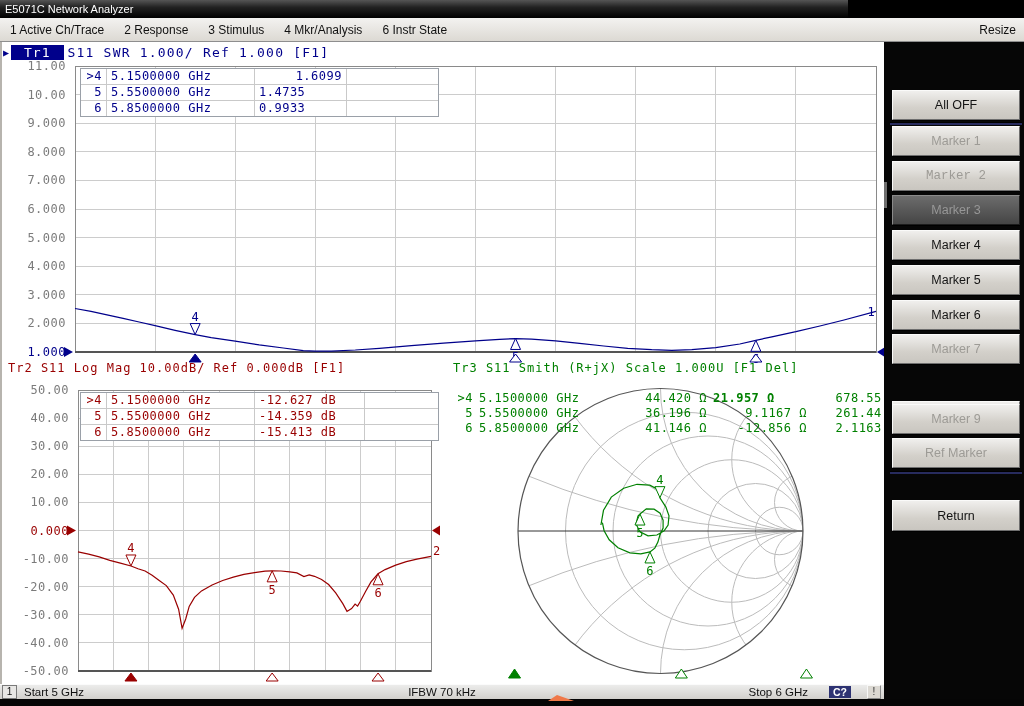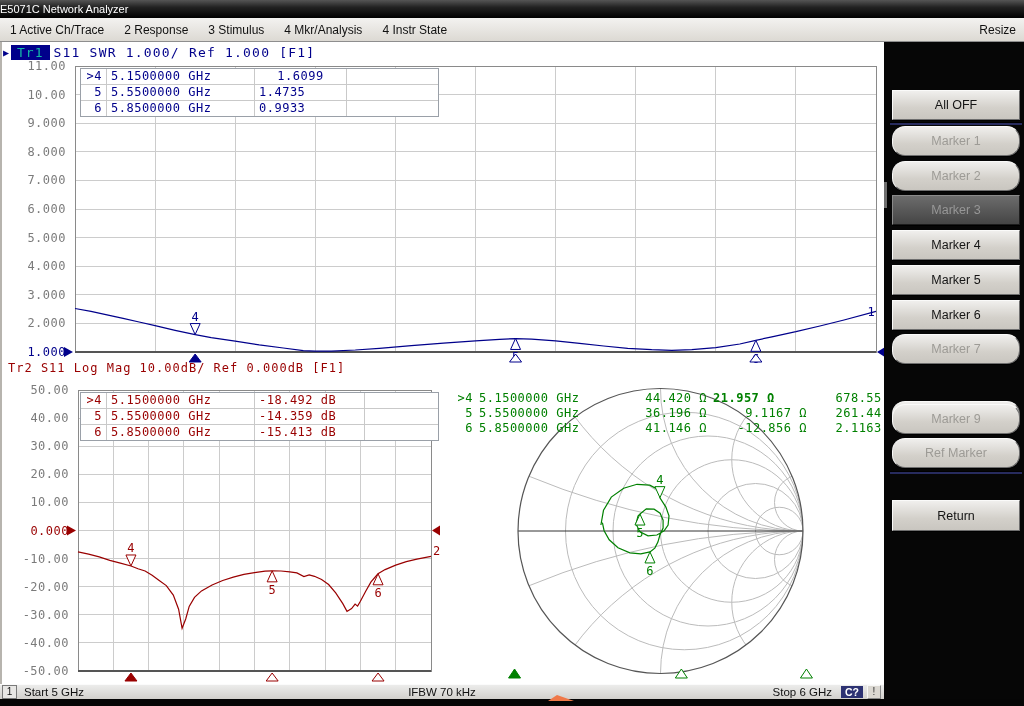--- a/index.html
+++ b/index.html
@@ -1,66 +1,66 @@
 <!DOCTYPE html>
 <html><head>
 <meta charset="utf-8">
 <style>
   html,body{margin:0;padding:0;}
   body{width:1024px;height:706px;position:relative;background:#000;overflow:hidden;
        font-family:"Liberation Sans",sans-serif;-webkit-font-smoothing:antialiased;}
-  .titlebar{position:absolute;left:0;top:0;width:1024px;height:18px;
+  .titlebar{position:absolute;left:0;top:0;width:848px;height:18px;
             background:linear-gradient(180deg,#555 0%,#222 40%,#000 100%);
-            color:#fff;font-size:11px;line-height:18px;box-sizing:border-box;}
+            color:#fff;font-size:11px;line-height:18px;padding-left:5px;box-sizing:border-box;}
   .menubar{position:absolute;left:0;top:18px;width:1024px;height:24px;
            background:linear-gradient(#f3f2f0,#dcd9d3);border-bottom:1px solid #8e8e8e;
            box-sizing:border-box;display:flex;align-items:center;font-size:12px;color:#111;}
   .menu-item{padding:0 10px;height:100%;display:flex;align-items:center;cursor:default;}
   .menu-resize{margin-left:auto;padding:4px 8px;}
   .display{position:absolute;left:2px;top:42px;width:882px;height:642px;background:#fff;}
   .edge-left{position:absolute;left:0;top:42px;width:2px;height:657px;background:#b7b4ae;}
   svg text{font-family:"DejaVu Sans Mono",monospace;}
   .trline{position:absolute;left:1px;top:2px;height:16px;display:flex;align-items:center;
           font-family:"DejaVu Sans Mono",monospace;font-size:13px;letter-spacing:1.2px;color:#00008b;}
   .tr-arrow{color:#00008b;font-size:10px;margin-right:2px;letter-spacing:0;}
-  .tr-tag{background:#00008b;color:#14b8a6;padding:0 6px;margin-right:4px;letter-spacing:1px;}
+  .tr-tag{background:#00008b;color:#ffffff;padding:0 13px;margin-right:4px;letter-spacing:1px;}
   .trheader{position:absolute;font-family:"DejaVu Sans Mono",monospace;font-size:12px;
             letter-spacing:1px;white-space:pre;}
   .mtable{position:absolute;background:#fff;border:1px solid #9aa0a8;
           font-family:"DejaVu Sans Mono",monospace;font-size:12px;letter-spacing:.5px;}
   .mrow{display:flex;height:15px;line-height:15px;}
   .mrow + .mrow{border-top:1px solid #c9c9c9;}
   .mc{box-sizing:border-box;padding:0 4px;border-right:1px solid #c9c9c9;white-space:pre;}
   .mc:last-child{border-right:none;flex:1;}
   .t3rows{position:absolute;font-family:"DejaVu Sans Mono",monospace;font-size:12px;
           letter-spacing:.5px;color:#008000;}
   .t3row{display:flex;height:15px;line-height:15px;}
   .t3c{box-sizing:border-box;padding:0 3px;white-space:pre;}
   .sidebar{position:absolute;left:884px;top:42px;width:140px;height:664px;background:#060606;}
   .sgrip{position:absolute;left:0;top:140px;width:3px;height:26px;background:#6f6f6f;}
   .sbtn{position:absolute;left:8px;width:128px;height:30px;display:flex;align-items:center;
         justify-content:center;font-size:12.5px;color:#151515;box-sizing:border-box;
         background:linear-gradient(#f0efed,#d3d0ca 60%,#c9c6c0);
         border:1px solid #6e6e6e;border-top-color:#fafaf9;border-left-color:#fafaf9;
         box-shadow:0 1px 0 #000;cursor:default;text-align:center;}
-  .sbtn.disabled{color:#9d9b96;border-radius:13px;}
+  .sbtn.disabled{color:#9d9b96;}
   .sbtn.active{background:linear-gradient(#6c6c6c,#454545);color:#979797;
                border-color:#8a8a8a #1c1c1c #1c1c1c #8a8a8a;}
   .sbtn.menu-title{height:40px;color:#fff;line-height:1.45;
         background:linear-gradient(#454b87,#2c3166 55%,#252a57);
         border-color:#8287b8 #14163a #14163a #8287b8;}
   .ssep{position:absolute;left:6px;width:132px;height:2px;background:#272b5e;border-top:1px solid #000;}
   .statusbar{position:absolute;left:0;top:684px;width:884px;height:15px;
              background:linear-gradient(#ececeb,#d2d0cc);border-top:1px solid #fbfbfb;
              box-sizing:border-box;display:flex;align-items:center;font-size:11.5px;color:#111;}
   .ch-box{width:13px;height:12px;border:1px solid #7a7a7a;margin-left:2px;text-align:center;
           font-size:10px;line-height:12px;background:#e8e7e5;}
   .st-start{margin-left:7px;}
   .st-center{position:absolute;left:50%;transform:translateX(-50%);}
-  .st-right{position:absolute;right:3px;display:flex;align-items:center;}
+  .st-right{position:absolute;right:3px;display:flex;align-items:center;gap:12px;}
   .cal-badge{background:#2d3272;color:#fff;font-weight:bold;font-size:10.5px;
              padding:0 4px;margin-left:9px;height:12px;line-height:12px;}
   .alert-box{width:12px;height:12px;margin-left:4px;background:#dbd8d2;border:1px solid #8a8a8a;
              border-top-color:#f7f7f6;border-left-color:#f7f7f6;text-align:center;
              font-size:10px;line-height:12px;color:#333;}
   .bottomstrip{position:absolute;left:0;top:699px;width:1024px;height:7px;background:#050505;}
   .pointer{position:absolute;left:548px;top:695px;width:0;height:0;
            border-left:9px solid transparent;border-right:17px solid transparent;
            border-bottom:6px solid #f07848;}
 </style>
@@ -70,21 +70,21 @@
 <div class="titlebar">
   <span>E5071C Network Analyzer</span>
 </div>
 
 <div class="menubar">
   <span id="menu-items" style="display:flex;height:100%;">
       <span class="menu-item">1 Active Ch/Trace</span>
       <span class="menu-item">2 Response</span>
       <span class="menu-item">3 Stimulus</span>
       <span class="menu-item">4 Mkr/Analysis</span>
-      <span class="menu-item">4 Instr State</span>
+      <span class="menu-item">6 Instr State</span>
     </span>
   <span class="menu-item menu-resize">Resize</span>
 </div>
 
 <div class="edge-left"></div>
 
 <div class="display">
   <svg id="charts" width="882" height="642" viewBox="2 42 882 642" style="position:absolute;left:0;top:0;">
       <g>
         <line x1="155.1" y1="66" x2="155.1" y2="352" stroke="#cccccc" stroke-width="1" shape-rendering="crispEdges"></line>
@@ -219,44 +219,45 @@
   <div class="trline">
     <span class="tr-arrow">▶</span>
     <span class="tr-tag">Tr1</span>
     <span>S11 SWR 1.000/ Ref 1.000 [F1]</span>
   </div>
 
   <div id="tr1-table" class="mtable" style="left:78px;top:26px;width:357px;color:#00008b;">
       <div class="mrow">
         <span class="mc" style="width: 26px; text-align: right;">&gt;4</span>
         <span class="mc" style="width: 148px; text-align: left;">5.1500000 GHz</span>
-        <span class="mc" style="width: 92px; text-align: center;">1.6099</span>
+        <span class="mc" style="width: 92px; text-align: right;">1.6099</span>
         <span class="mc" style="text-align: left;"></span>
       </div>
       <div class="mrow">
         <span class="mc" style="width: 26px; text-align: right;">5</span>
         <span class="mc" style="width: 148px; text-align: left;">5.5500000 GHz</span>
         <span class="mc" style="width: 92px; text-align: left;">1.4735</span>
         <span class="mc" style="text-align: left;"></span>
       </div>
       <div class="mrow">
         <span class="mc" style="width: 26px; text-align: right;">6</span>
         <span class="mc" style="width: 148px; text-align: left;">5.8500000 GHz</span>
         <span class="mc" style="width: 92px; text-align: left;">0.9933</span>
         <span class="mc" style="text-align: left;"></span>
       </div>
     </div>
 
   <div class="trheader" style="left:6px;top:319px;color:#990000;">Tr2 S11 Log Mag 10.00dB/ Ref 0.000dB [F1]</div>
+  <div class="trheader" style="left:451px;top:319px;color:#008000;">Tr3 S11 Smith (R+jX) Scale 1.000U [F1 Del]</div>
 
   <div id="tr2-table" class="mtable" style="left:78px;top:350px;width:357px;color:#990000;">
       <div class="mrow">
         <span class="mc" style="width: 26px; text-align: right;">&gt;4</span>
         <span class="mc" style="width: 148px; text-align: left;">5.1500000 GHz</span>
-        <span class="mc" style="width: 110px; text-align: left;">-18.492 dB</span>
+        <span class="mc" style="width: 110px; text-align: left;">-12.627 dB</span>
         <span class="mc" style="text-align: left;"></span>
       </div>
       <div class="mrow">
         <span class="mc" style="width: 26px; text-align: right;">5</span>
         <span class="mc" style="width: 148px; text-align: left;">5.5500000 GHz</span>
         <span class="mc" style="width: 110px; text-align: left;">-14.359 dB</span>
         <span class="mc" style="text-align: left;"></span>
       </div>
       <div class="mrow">
         <span class="mc" style="width: 26px; text-align: right;">6</span>
@@ -290,21 +291,21 @@
       </div>
     </div>
 </div>
 
 <div class="sidebar">
   <div class="sgrip"></div>
 
   <div id="sidebar-buttons">
       <div class="sbtn" style="top: 48px;">All OFF</div>
       <div class="sbtn disabled" style="top: 84px;">Marker 1</div>
-      <div class="sbtn disabled" style="top: 118.7px;">Marker 2</div>
+      <div class="sbtn disabled" style="top: 118.7px; font-family: Liberation Mono, monospace;">Marker 2</div>
       <div class="sbtn active" style="top: 153.4px;">Marker 3</div>
       <div class="sbtn" style="top: 188.1px;">Marker 4</div>
       <div class="sbtn" style="top: 222.8px;">Marker 5</div>
       <div class="sbtn" style="top: 257.5px;">Marker 6</div>
       <div class="sbtn disabled" style="top: 292.2px;">Marker 7</div>
       <div class="sbtn disabled" style="top: 326.9px; margin-top: 32px;">Marker 8</div>
       <div class="sbtn disabled" style="top: 361.6px;">Marker 9</div>
       <div class="sbtn disabled" style="top: 396.3px;">Ref Marker</div>
       <div class="sbtn" style="top: 458px; height: 31px; text-align: right;">Return</div>
       <div class="ssep" style="top: 80px;"></div>

